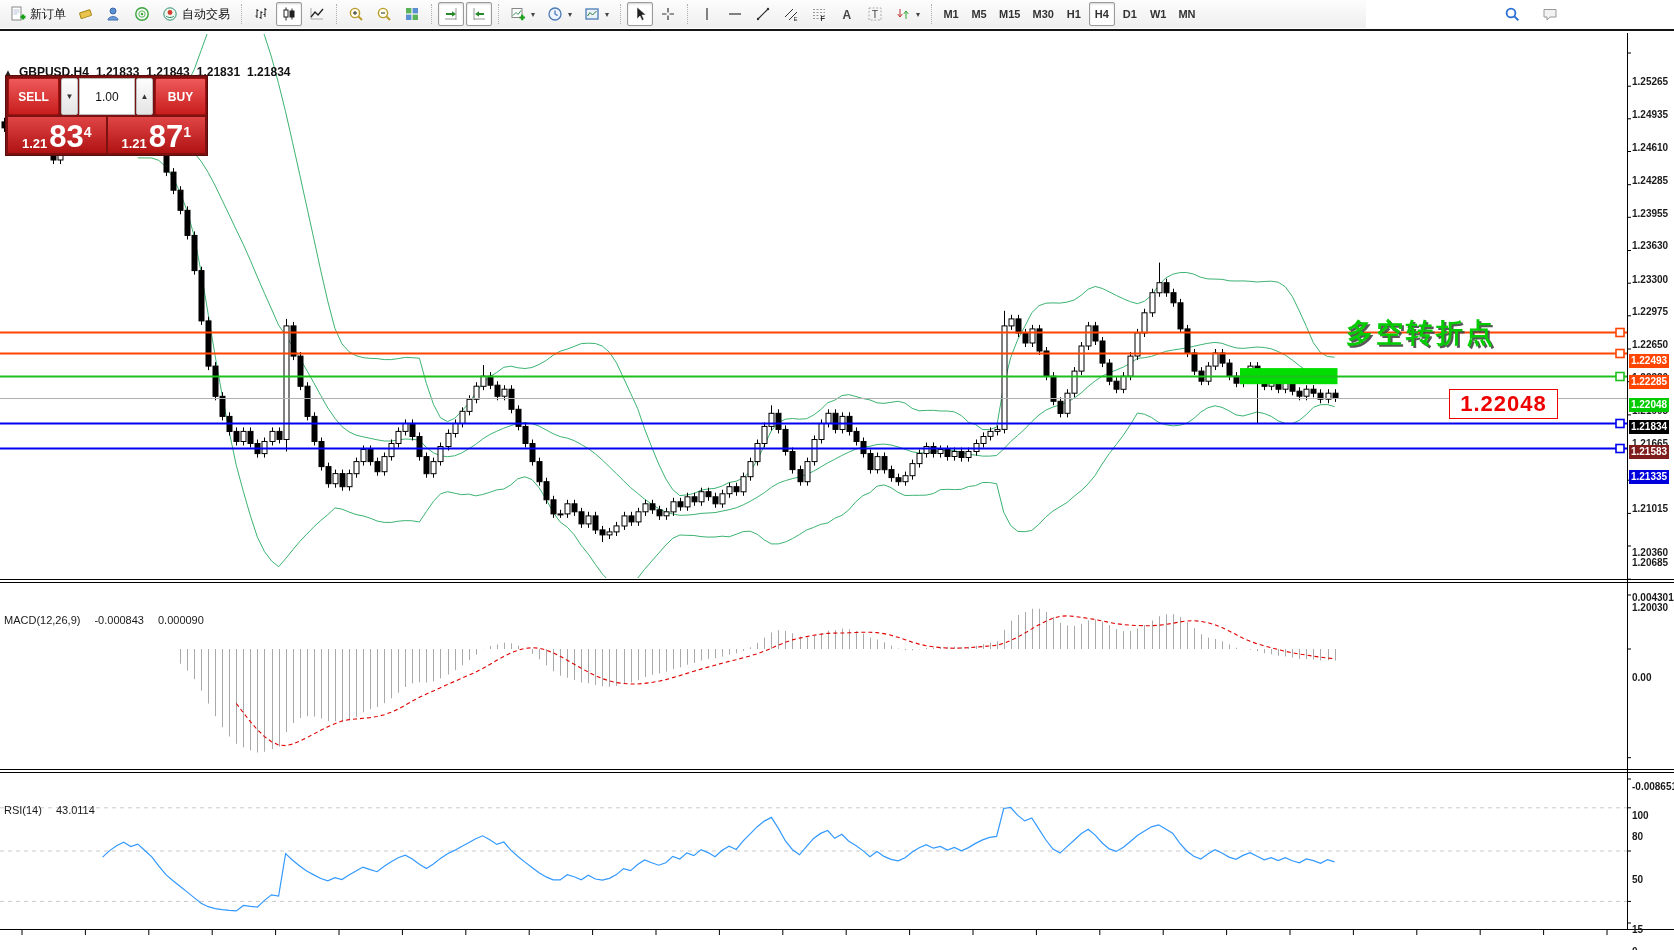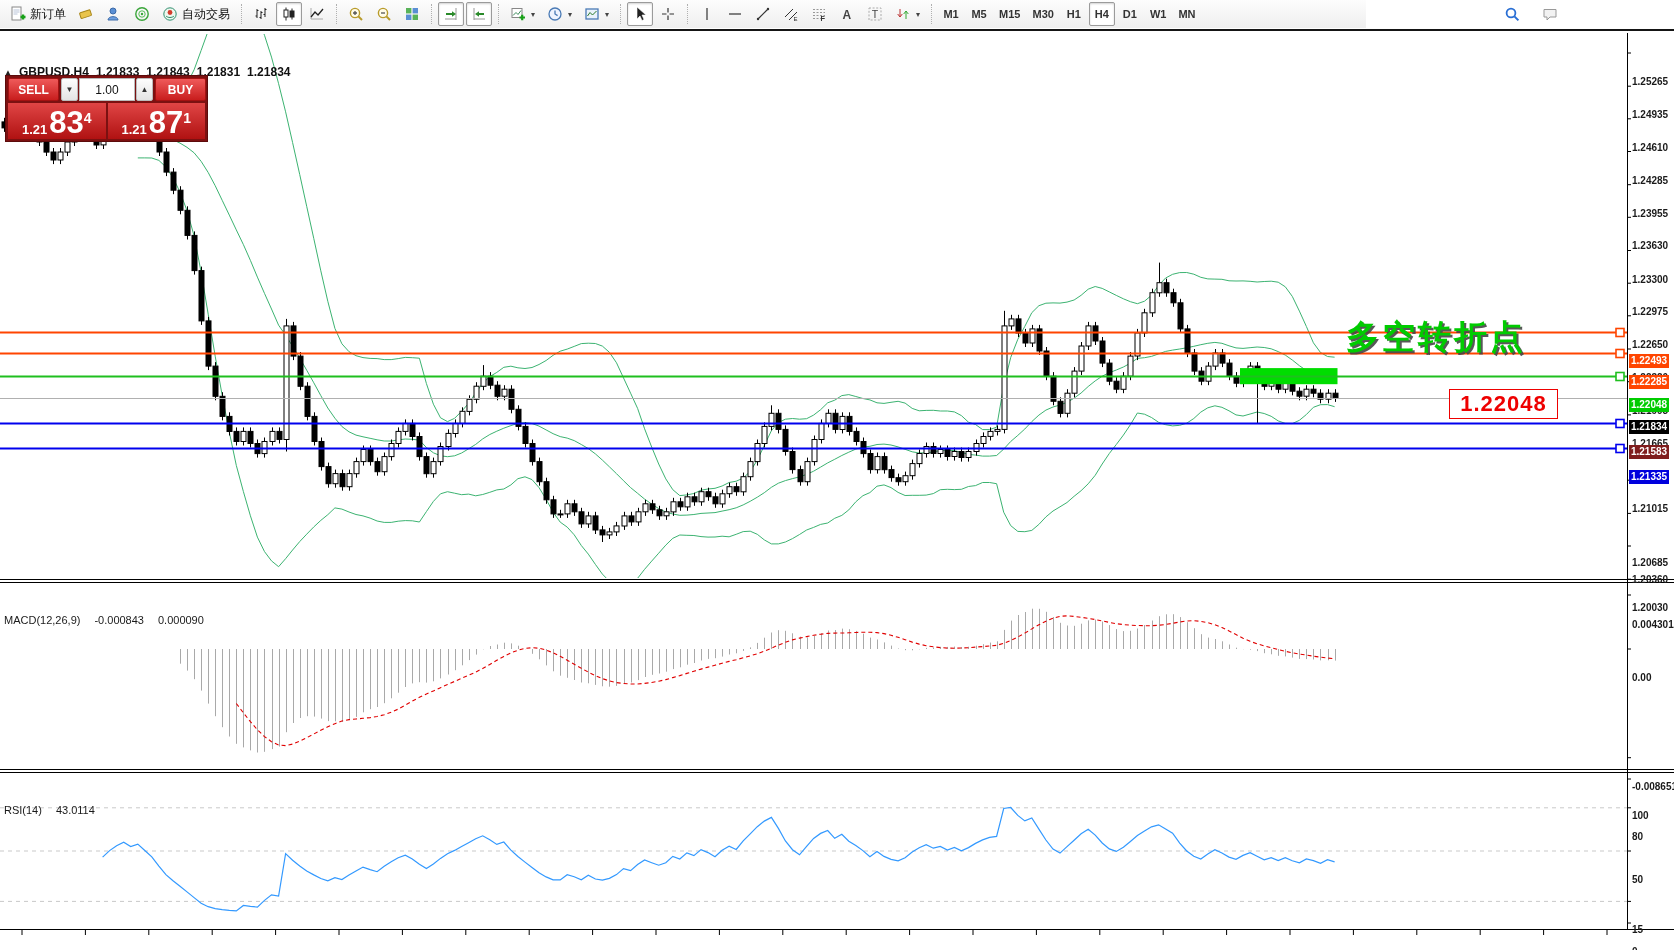--- a/index.html
+++ b/index.html
@@ -31,41 +31,41 @@
     color:#1a1a1a;line-height:14px;z-index:5;white-space:nowrap}
   .axis-label.boxed{left:1629px;width:40px;height:14px;text-align:center;color:#fff;z-index:6}
 
   #symbol-bar{position:absolute;left:4px;top:34px;display:flex;gap:7px;align-items:center;
     font-size:12px;font-weight:bold;color:#111;z-index:10}
   #symbol-bar .sym-arrow{font-size:8px;color:#222}
 
   
   #one-click{position:absolute;left:6px;top:45px;width:201px;z-index:11;
     background:#7c1111;padding:2px;box-shadow:0 0 0 1px #5c0b0b}
-  .oc-row1{display:flex;height:23px;gap:2px;margin-bottom:2px}
+  .oc-row1{display:flex;height:37px;gap:2px;margin-bottom:2px}
   .oc-sell,.oc-buy{flex:0 0 51px;border:1px solid #a31212;border-radius:2px;color:#fff;
     font-size:12px;font-weight:bold;background:linear-gradient(#ef5a5a,#c81d1d)}
   .oc-vol{flex:1;display:flex;gap:1px}
   .oc-spin{width:17px;border:1px solid #bbb;background:linear-gradient(#fdfdfd,#e4e4e4);
     font-size:8px;color:#333;border-radius:2px}
   .oc-input{flex:1;width:56px;border:1px solid #bbb;text-align:center;font-size:12px;color:#111;
     font-family:"Liberation Sans",sans-serif}
   .oc-row2{display:flex;gap:2px}
   .oc-price{flex:1;height:36px;background:linear-gradient(#e04545,#b01212);color:#fff;
     display:flex;align-items:flex-end;justify-content:center;padding-bottom:2px;cursor:default}
   .oc-small{font-size:13px;font-weight:bold;margin-right:2px;line-height:15px}
   .oc-big{font-size:31px;font-weight:bold;line-height:29px}
   .oc-sup{font-size:14px;font-weight:bold;line-height:30px;align-self:flex-start}
 
   
   #macd-label,#rsi-label{position:absolute;left:4px;font-size:11px;color:#1a1a1a;z-index:5;
     display:flex;gap:14px}
   #macd-label{top:583px}
   #rsi-label{top:773px}
-  #annotation-cn{position:absolute;left:1346px;top:284px;font-size:33px;font-weight:bold;
+  #annotation-cn{position:absolute;left:1346px;top:284px;font-size:27px;font-weight:bold;
     letter-spacing:3px;color:#00cc00;text-shadow:2px 2px 0 rgba(70,70,70,.9);z-index:12;
     font-family:"Liberation Sans","DejaVu Sans",sans-serif}
   #price-callout{position:absolute;left:1449px;top:358px;width:109px;height:30px;z-index:12;
     border:1px solid #ee0000;background:#fff;color:#ee0000;font-size:22px;font-weight:bold;
     text-align:center;line-height:28px;letter-spacing:1px}
 </style>
 </head>
 <body>
 
 <div id="stage">
@@ -1049,23 +1049,23 @@
       <div class="axis-label" style="top: 175.683px;">1.23955</div>
       <div class="axis-label" style="top: 208.349px;">1.23630</div>
       <div class="axis-label" style="top: 241.517px;">1.23300</div>
       <div class="axis-label" style="top: 274.183px;">1.22975</div>
       <div class="axis-label" style="top: 306.849px;">1.22650</div>
       <div class="axis-label" style="top: 340.017px;">1.22320</div>
       <div class="axis-label" style="top: 372.683px;">1.21995</div>
       <div class="axis-label" style="top: 405.851px;">1.21665</div>
       <div class="axis-label" style="top: 471.182px;">1.21015</div>
       <div class="axis-label" style="top: 504.351px; margin-top: 21px;">1.20685</div>
-      <div class="axis-label" style="top: 542px;">1.20360</div>
+      <div class="axis-label" style="top: 515px;">1.20360</div>
       <div class="axis-label" style="top: 570.185px;">1.20030</div>
-      <div class="axis-label" style="top: 587px;">0.004301</div>
+      <div class="axis-label" style="top: 560px;">0.004301</div>
       <div class="axis-label" style="top: 640px;">0.00</div>
       <div class="axis-label" style="top: 748.683px;">-0.008651</div>
       <div class="axis-label" style="top: 734px; margin-top: 44px;">100</div>
       <div class="axis-label" style="top: 798.8px;">80</div>
       <div class="axis-label" style="top: 842px;">50</div>
       <div class="axis-label" style="top: 892.4px;">15</div>
       <div class="axis-label" style="top: 914px;">0</div>
       <div class="axis-label boxed" style="top: 322.629px; background: rgb(255, 69, 0);">1.22493</div>
       <div class="axis-label boxed" style="top: 343.535px; background: rgb(255, 69, 0);">1.22285</div>
       <div class="axis-label boxed" style="top: 367.356px; background: rgb(0, 204, 0);">1.22048</div>

